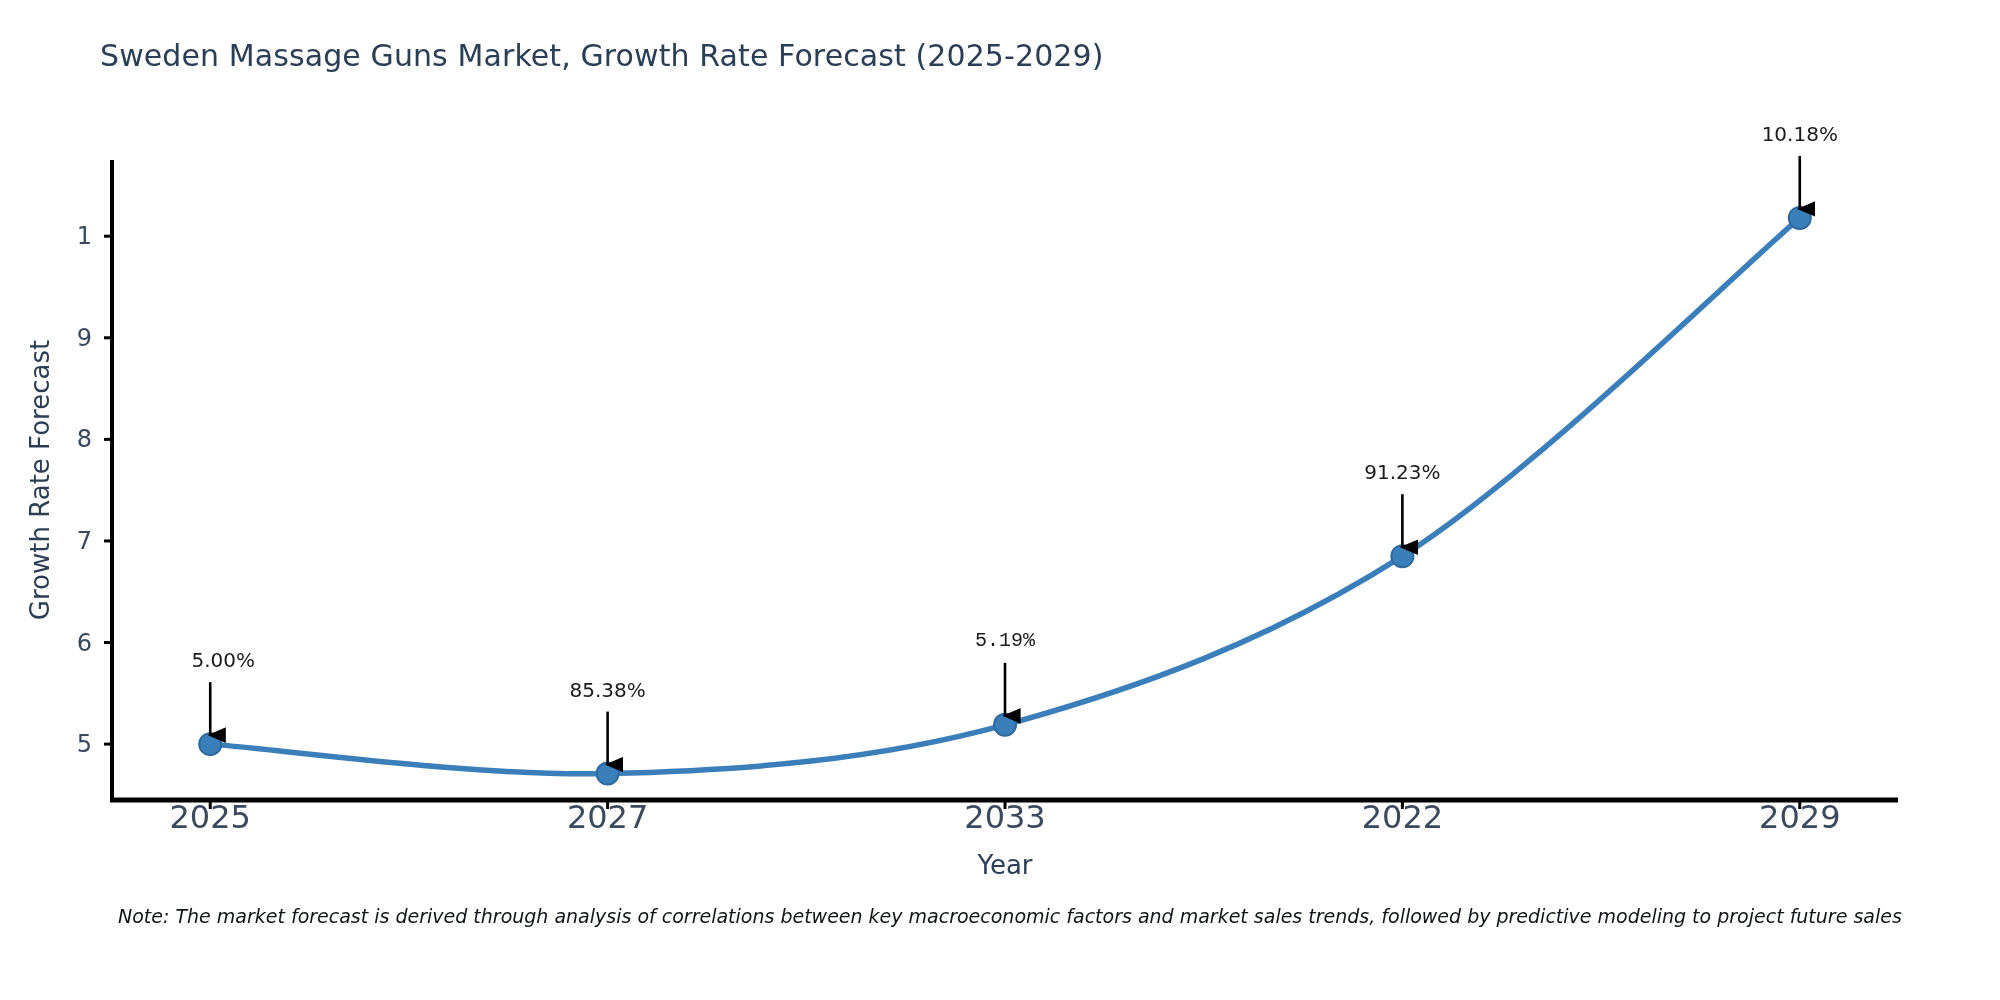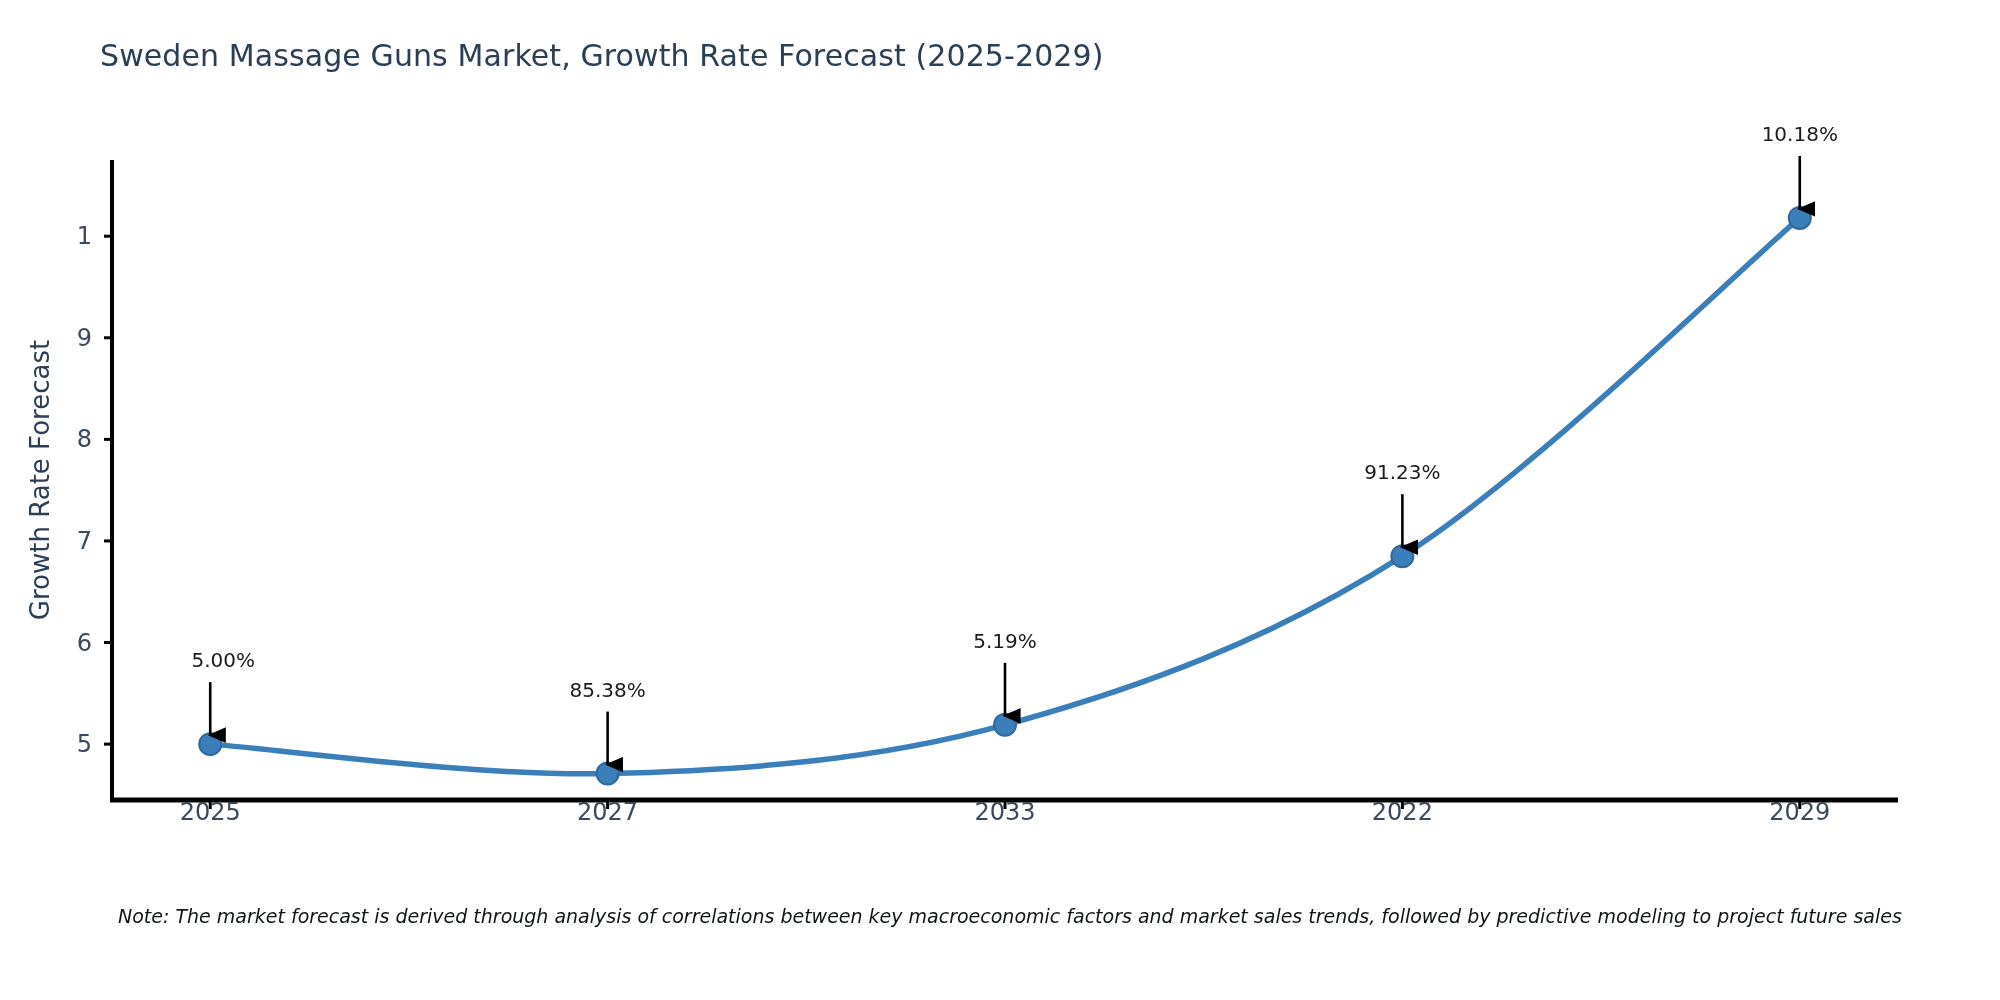--- a/index.html
+++ b/index.html
@@ -66,21 +66,21 @@
     width: 70px;
     text-align: right;
     font-size: 24px;
     color: #3a4a5c;
     transform: translateY(-50%);
   }
   .xtick-label {
     position: absolute;
     width: 160px;
     text-align: center;
-    font-size: 24px;
+    font-size: 32px;
     color: #3a4a5c;
     top: 798px;
   }
   .annotation-label {
     position: absolute;
     width: 200px;
     text-align: center;
     font-size: 20px;
     color: #1b1b1b;
     transform: translateX(-100px);
@@ -93,20 +93,21 @@
 </style>
 </head>
 <body>
 
 <div id="page">
 
   <div id="chart-title">Sweden Massage Guns Market, Growth Rate Forecast (2025-2029)</div>
 
   <div id="y-axis-title">Growth Rate Forecast</div>
 
+  <div id="x-axis-title">Year</div>
 
   <svg class="plot" id="plot-svg" width="2000" height="1000">
     <g id="axis-group">
       <line id="y-axis-line" x1="112" y1="160" x2="112" y2="800" stroke="#000000" stroke-width="4"></line>
       <line id="x-axis-line" x1="110" y1="800" x2="1898" y2="800" stroke="#000000" stroke-width="5"></line>
     </g>
     <g id="ytick-group">
         <line x1="104" y1="744.1269841269841" x2="112" y2="744.1269841269841" stroke="#000000" stroke-width="3"></line>
         <line x1="104" y1="642.5396825396825" x2="112" y2="642.5396825396825" stroke="#000000" stroke-width="3"></line>
         <line x1="104" y1="540.952380952381" x2="112" y2="540.952380952381" stroke="#000000" stroke-width="3"></line>
@@ -154,20 +155,20 @@
   <div id="xtick-labels">
       <div class="xtick-label" style="left: 130.23px;">2025</div>
       <div class="xtick-label" style="left: 527.615px;">2027</div>
       <div class="xtick-label" style="left: 925px;">2033</div>
       <div class="xtick-label" style="left: 1322.38px;">2022</div>
       <div class="xtick-label" style="left: 1719.77px;">2029</div>
     </div>
   <div id="annotation-labels">
       <div class="annotation-label" style="left: 210.23px; top: 648.127px; padding-left: 13px;">5.00%</div>
       <div class="annotation-label" style="left: 607.615px; top: 677.587px;">85.38%</div>
-      <div class="annotation-label" style="left: 1005px; top: 628.825px;">5.19%</div>
+      <div class="annotation-label" style="left: 1005px; top: 628.825px; font-family: Liberation Mono, monospace;">5.19%</div>
       <div class="annotation-label" style="left: 1402.38px; top: 460.19px;">91.23%</div>
       <div class="annotation-label" style="left: 1799.77px; top: 121.905px;">10.18%</div>
     </div>
 
   <div id="note">Note: The market forecast is derived through analysis of correlations between key macroeconomic factors and market sales trends, followed by predictive modeling to project future sales</div>
 
 </div>
 
 </body></html>

